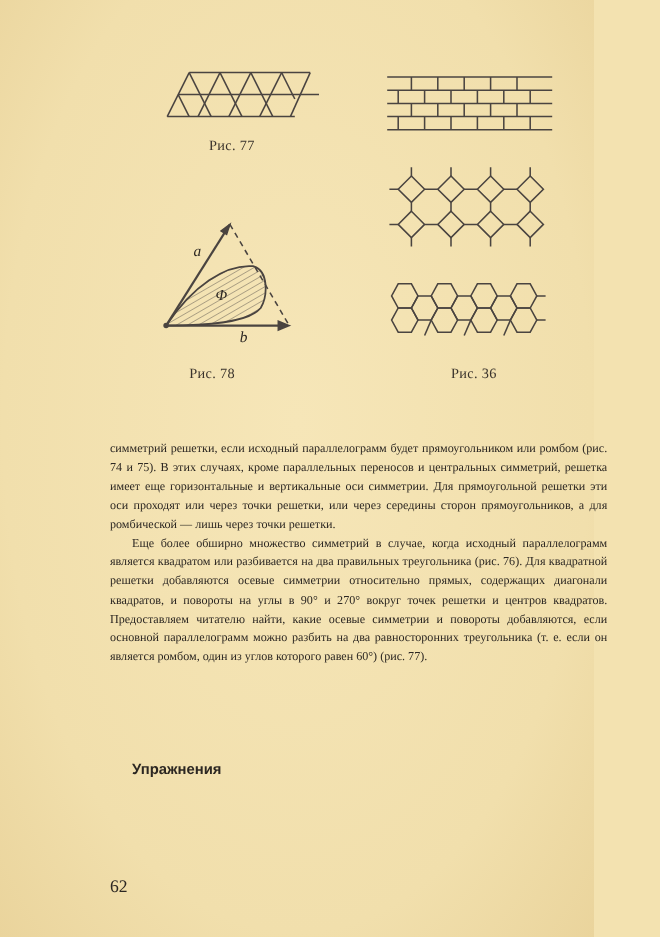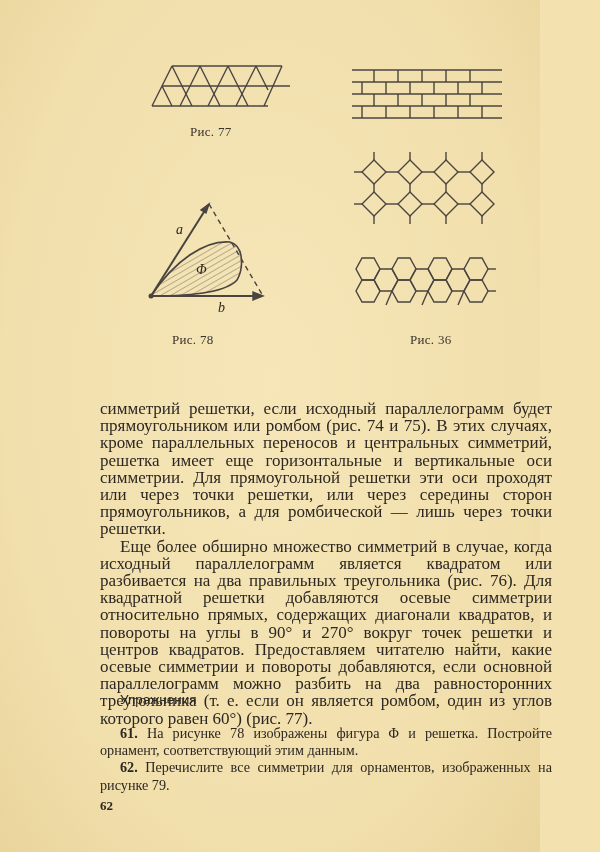--- a/index.html
+++ b/index.html
@@ -2,28 +2,28 @@
 <html><head>
 <meta charset="utf-8">
 <style>
   html, body { margin:0; padding:0; }
   body { width:600px; height:852px; background:#f3e2b0; position:relative; overflow:hidden;
          font-family:"Liberation Serif","DejaVu Serif",serif; color:#2c2722; }
   .page { position:absolute; left:0; top:0; width:540px; height:852px;
           background: radial-gradient(ellipse at 50% 45%, #f6e6b8 0%, #f1dfac 70%, #ead49c 100%); }
   .fig { position:absolute; }
   .cap { position:absolute; font-size:13px; letter-spacing:0.3px; color:#3a332c; }
-  .text { position:absolute; left:100px; width:452px; font-size:17px; line-height:17.2px; text-align:justify; }
+  .text { position:absolute; left:100px; width:452px; font-size:11px; line-height:17.2px; text-align:justify; }
   .text p { margin:0; }
   .indent { text-indent:20px; }
-  .heading { position:absolute; left:120px; top:692px; font-weight:normal; font-size:13.5px; font-family:"Liberation Sans","DejaVu Sans",sans-serif; }
+  .heading { position:absolute; left:120px; top:692px; font-weight:bold; font-size:13.5px; font-family:"Liberation Sans","DejaVu Sans",sans-serif; }
   .ex { position:absolute; left:100px; top:725px; width:452px; font-size:14.2px; line-height:17.2px; text-align:justify; }
   .ex p { margin:0; text-indent:20px; }
   .ex b { font-weight:bold; }
-  .pagenum { position:absolute; left:100px; top:798px; font-size:13px; font-weight:bold; }
+  .pagenum { position:absolute; left:100px; top:798px; font-size:16px; font-weight:normal; }
   svg line, svg path, svg polyline, svg polygon { stroke:#4a4440; fill:none; stroke-width:1.4; }
 </style>
 </head>
 <body>
 
 <div class="page">
 
   <svg class="fig" style="left:150px;top:62px" width="145" height="48" viewBox="0 0 145 48">
     <line x1="22" y1="4" x2="132" y2="4"></line>
     <line x1="12" y1="24" x2="140" y2="24"></line>
@@ -146,19 +146,15 @@
   <div style="position:absolute;left:218px;top:300px;font-style:italic;font-size:14px;">b</div>
   <div class="cap" style="left:172px;top:332px">Рис. 78</div>
 
   <div class="text" style="top:400px">
     <p>симметрий решетки, если исходный параллелограмм будет прямоугольником или ромбом (рис. 74 и 75). В этих случаях, кроме параллельных переносов и центральных симметрий, решетка имеет еще горизонтальные и вертикальные оси симметрии. Для прямоугольной решетки эти оси проходят или через точки решетки, или через середины сторон прямоугольников, а для ромбической — лишь через точки решетки.</p>
     <p class="indent">Еще более обширно множество симметрий в случае, когда исходный параллелограмм является квадратом или разбивается на два правильных треугольника (рис. 76). Для квадратной решетки добавляются осевые симметрии относительно прямых, содержащих диагонали квадратов, и повороты на углы в 90° и 270° вокруг точек решетки и центров квадратов. Предоставляем читателю найти, какие осевые симметрии и повороты добавляются, если основной параллелограмм можно разбить на два равносторонних треугольника (т. е. если он является ромбом, один из углов которого равен 60°) (рис. 77).</p>
   </div>
 
   <div class="heading">Упражнения</div>
 
-  <div class="ex">
-    <p><b>61.</b> <span>На рисунке 78 изображены фигура Φ и решетка. Постройте орнамент, соответствующий этим данным.</span></p>
-    <p><b>62.</b> <span>Перечислите все симметрии для орнаментов, изображенных на рисунке 79.</span></p>
-  </div>
 
   <div class="pagenum">62</div>
 </div>
 
 </body></html>

